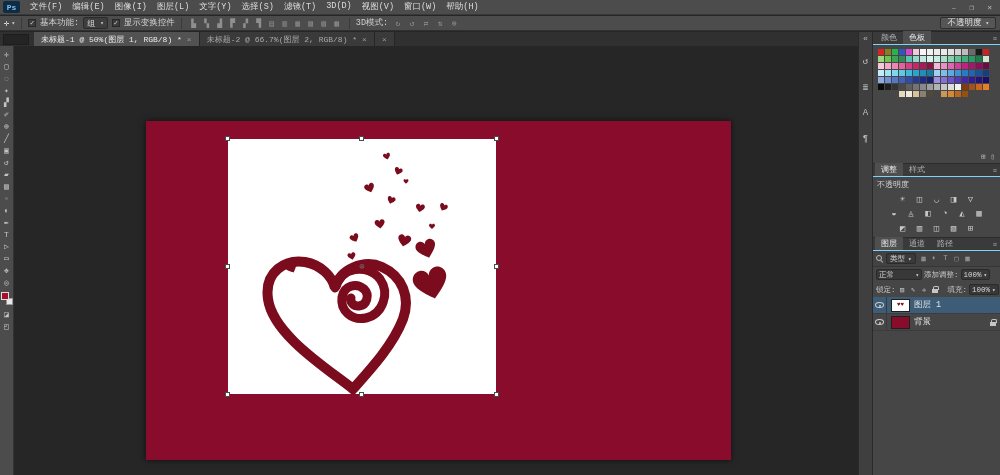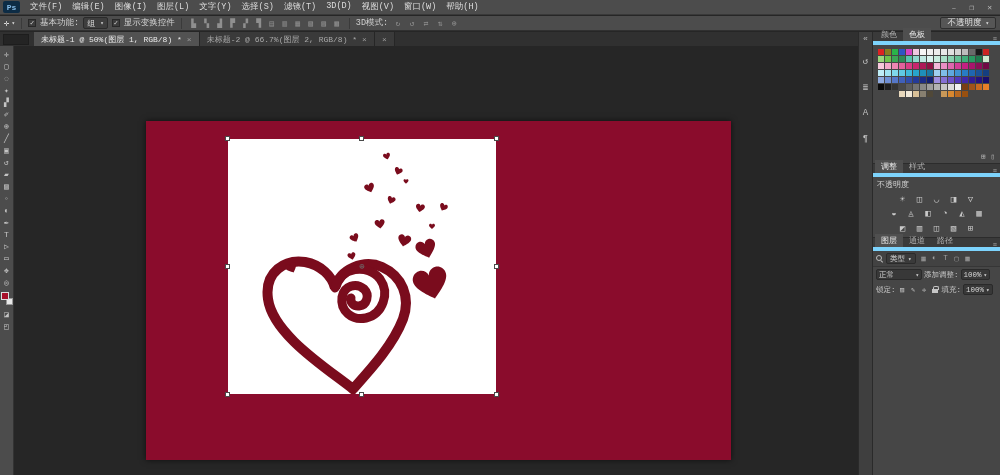--- a/index.html
+++ b/index.html
@@ -77,21 +77,21 @@
     background:#3f3f3f; border-left:1px solid #2a2a2a;
     display:flex; flex-direction:column; align-items:center; padding-top:2px; }
   .dock-collapse { font-size:8px; color:#b5b5b5; margin-bottom:8px; }
   .dock-icon { height:20px; width:13px; display:flex; align-items:center;
     justify-content:center; color:#c2c2c2; font-size:9px; }
   
   .panels { position:absolute; right:0; top:32px; bottom:0; width:128px;
     background:#464646; border-left:1px solid #2a2a2a;
     display:flex; flex-direction:column; font-size:8px; }
   .panel-tabs { display:flex; align-items:flex-end; background:#3a3a3a;
-    height:13px; padding-left:2px; border-bottom:4px solid #7dd3fc; position:relative; }
+    height:13px; padding-left:2px; border-bottom:1px solid #7dd3fc; position:relative; }
   .ptab { padding:1px 6px 1px; color:#b2b2b2; }
   .ptab.active { background:#4f4f4f; color:#e8e8e8; }
   .panel-menu { position:absolute; right:3px; top:3px; color:#aaa; font-size:7px; }
   .swatches-panel { height:131px; display:flex; flex-direction:column; }
   .swatch-grid { display:grid; grid-template-columns:repeat(16,6px); gap:1px;
     padding:4px 0 0 5px; }
   .swatch { width:6px; height:6px; }
   .swatch.empty { visibility:hidden; }
   .swatches-footer { margin-top:auto; display:flex; justify-content:flex-end;
     gap:5px; padding:1px 5px 2px; color:#b5b5b5; font-size:7.5px; }
@@ -505,23 +505,40 @@
       <div class="lock-row">
         <span class="small-label">锁定:</span>
         <span id="lock-icons" style="display:flex;gap:2px">
             <span class="lock-icon">▨</span>
             <span class="lock-icon">✎</span>
             <span class="lock-icon">✛</span>
             <span class="lock-icon">
               <span class="padlock"></span>
             </span>
           </span>
-        <span class="small-label" style="margin-left:0">填充:</span>
+        <span class="small-label" style="margin-left:6px">填充:</span>
         <span class="value-box">
           <span>100%</span>
             <span style="font-size:6px">▾</span>
         </span>
       </div>
+      <div class="layer-rows" id="layer-rows">
+          <div class="layer-row selected">
+            <span class="eye-cell">
+              <span class="eye"></span>
+            </span>
+            <span class="layer-thumb thumb-hearts">♥♥</span>
+            <span class="layer-name">图层 1</span>
+          </div>
+          <div class="layer-row">
+            <span class="eye-cell">
+              <span class="eye"></span>
+            </span>
+            <span class="layer-thumb" style="background: rgb(138, 12, 44);"></span>
+            <span class="layer-name">背景</span>
+            <span class="layer-lock padlock"></span>
+          </div>
+        </div>
       <div class="layers-empty"></div>
     </div>
 
   </div>
 </div>
 
 </body></html>

